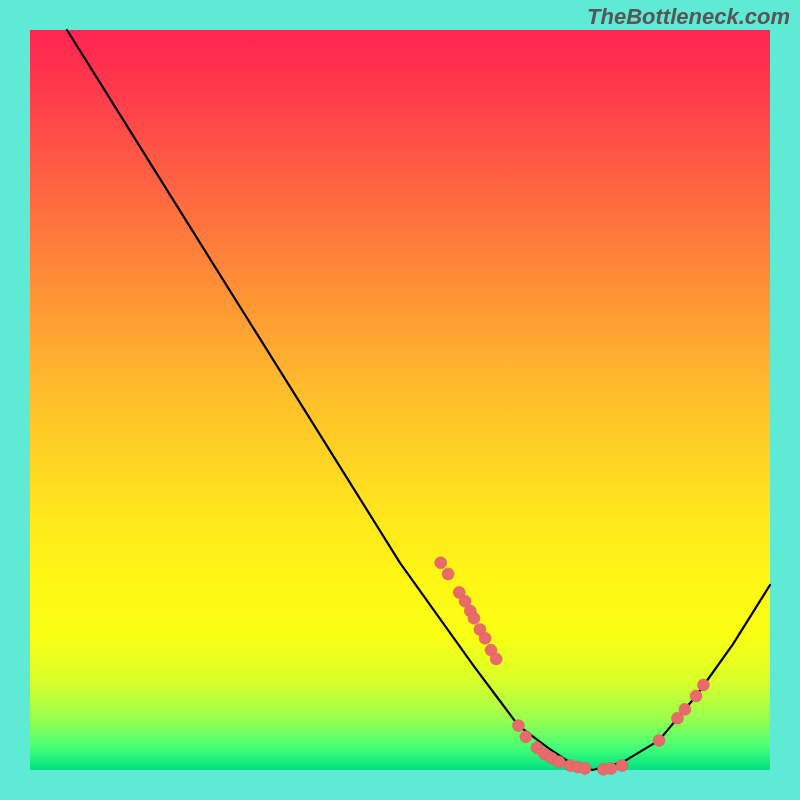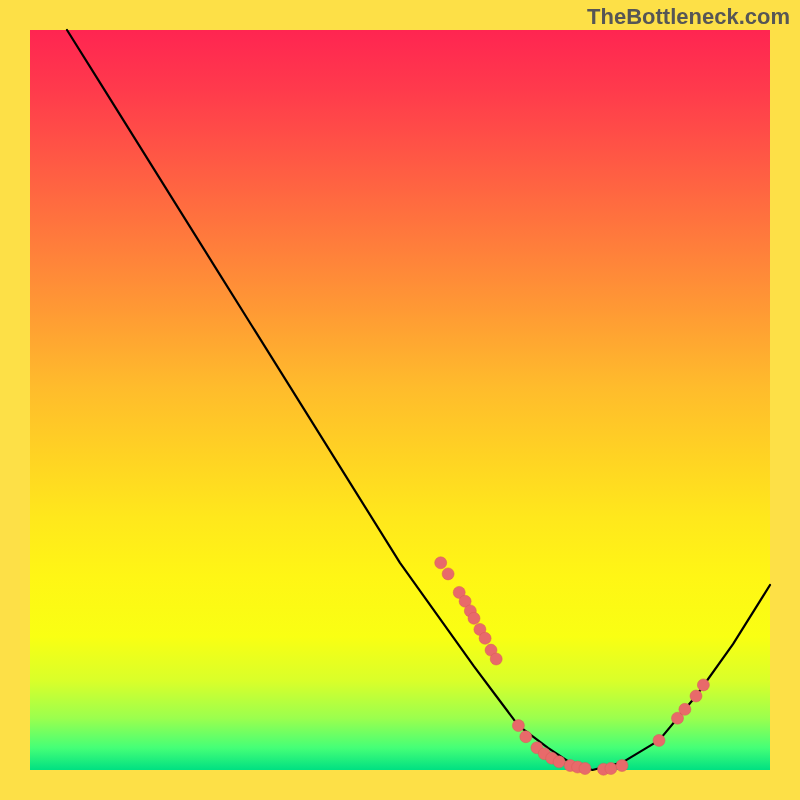--- a/index.html
+++ b/index.html
@@ -1,21 +1,22 @@
 <!DOCTYPE html>
 <html><head>
 <meta charset="utf-8">
 <style>
   * { margin: 0; padding: 0; box-sizing: border-box; }
   html, body { width: 800px; height: 800px; overflow: hidden; background: #000; }
   .frame {
     position: relative;
     width: 800px;
     height: 800px;
-    background: #fde047;
+    background: #5eead4;
+    font-style: italic;
   }
   .attribution {
     position: absolute;
     top: 4px;
     right: 10px;
     font-family: Arial, Helvetica, sans-serif;
     font-size: 22px;
     font-weight: bold;
     color: #565656;
     letter-spacing: 0px;

